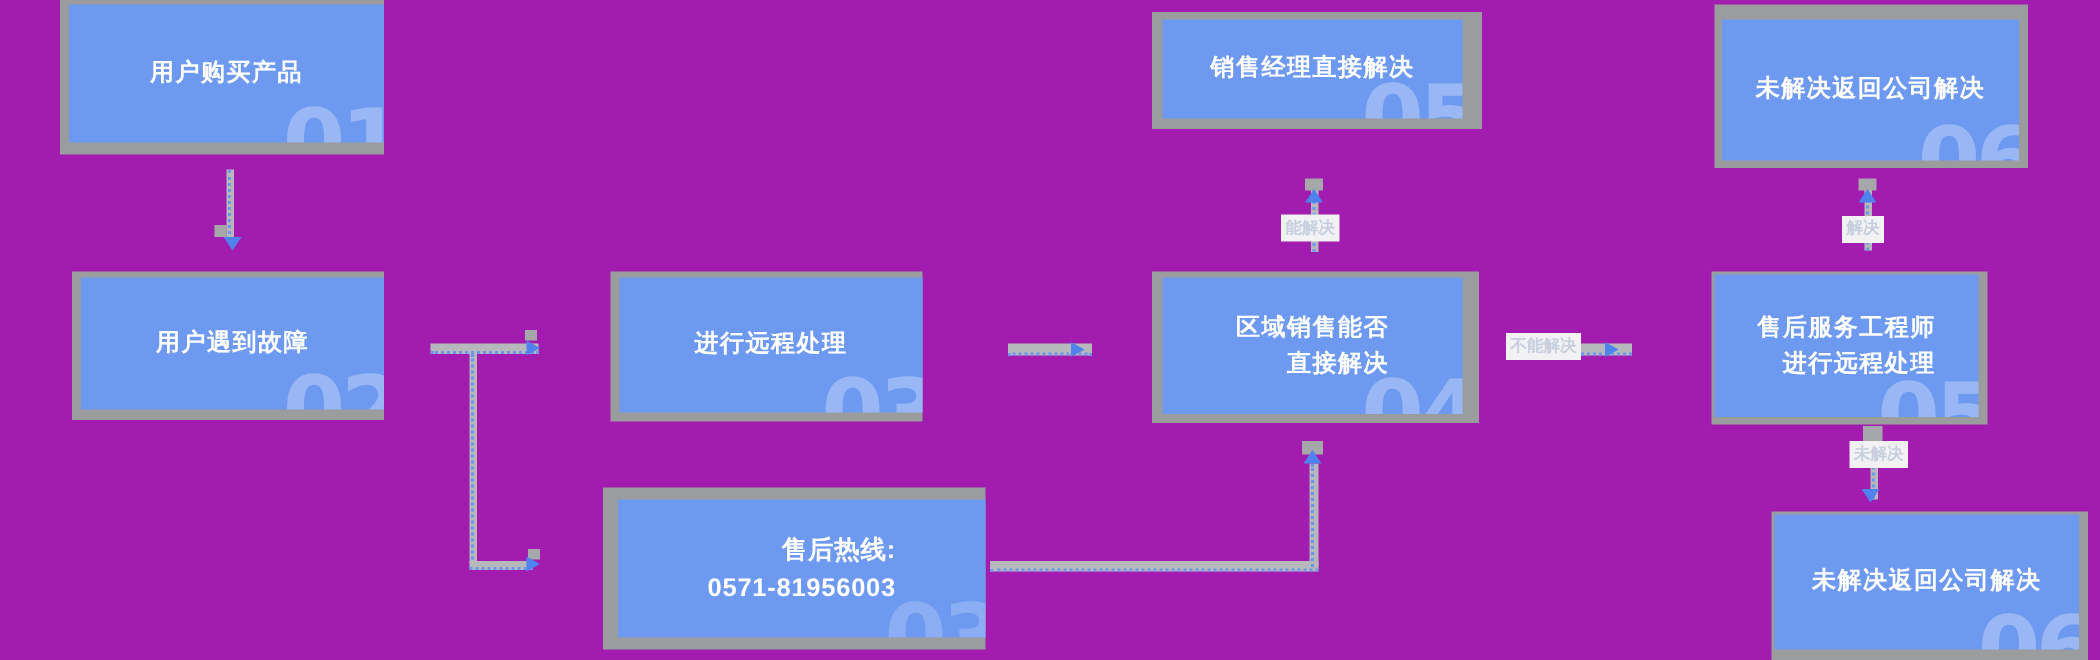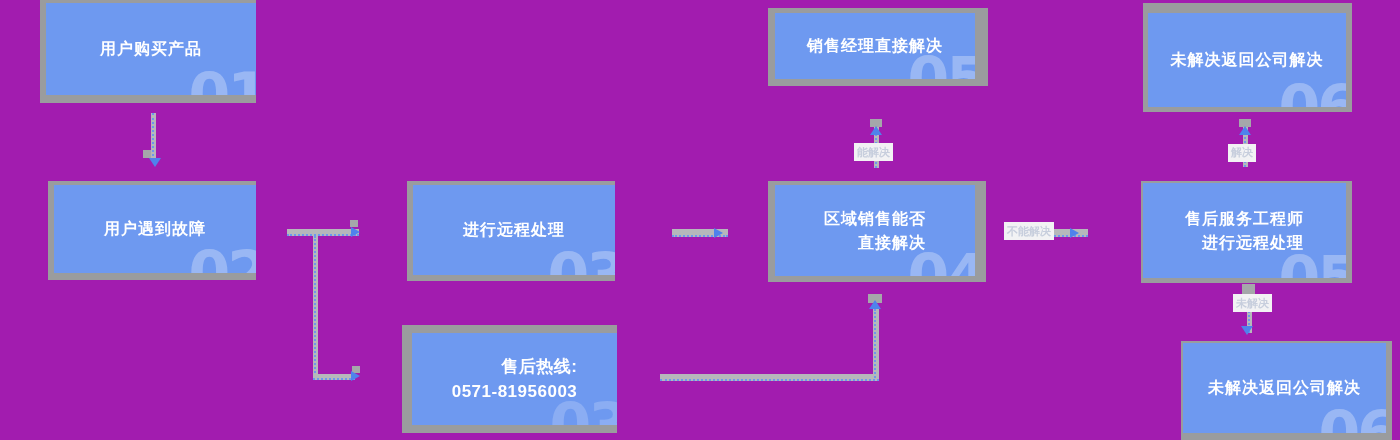--- a/index.html
+++ b/index.html
@@ -16,24 +16,24 @@
   .bl.left{text-align:right;}
   .b4 .bl{font-size:17px;letter-spacing:.5px;}
   .wm{position:absolute;right:-10px;bottom:-30px;z-index:1;font-size:60px;font-weight:bold;
       line-height:1;letter-spacing:-3px;color:rgba(255,255,255,.30);
       font-family:"DejaVu Sans",sans-serif;}
   .b4 .wm{color:rgba(255,255,255,.20);}
 
   .b1{left:40px;  top:0;     width:216px;height:103px;padding:3px 0 8px 6px;}
   .b2{left:48px;  top:181px; width:208px;height:99px; padding:4px 0 7px 6px;}
   .b3{left:407px; top:181px; width:208px;height:100px;padding:4px 0 6px 6px;}
-  .b4{left:402px; top:325px; width:215px;height:108px;padding:8px 0 8px 10px;}
+  .b4{left:402px; top:325px; width:255px;height:108px;padding:8px 0 8px 10px;}
   .b5{left:768px; top:181px; width:218px;height:101px;padding:4px 11px 6px 7px;}
   .b6{left:768px; top:8px;   width:220px;height:78px;padding:5px 13px 7px 7px;}
-  .b7{left:1141px;top:181px; width:211px;height:102px;padding:2px 6px 5px 2px;}
+  .b7{left:1141px;top:181px; width:184px;height:102px;padding:2px 6px 5px 2px;}
   .b8{left:1143px;top:3px;   width:209px;height:109px;padding:10px 6px 5px 5px;}
   .b9{left:1141px;top:341px; width:211px;height:99px; padding:2px 6px 7px 2px;margin-left:40px;}
 
   
   .ch,.cv{position:absolute;background:#b6b8bb;}
   .ch::after{content:"";position:absolute;left:0;right:0;bottom:0;border-top:2px dotted #6d97ee;}
   .cv::after{content:"";position:absolute;top:0;bottom:0;left:1px;border-left:2px dotted #6d97ee;}
   .blob{position:absolute;background:#a5a7aa;}
   .ah{position:absolute;width:0;height:0;}
   .ah.r{border-top:5px solid transparent;border-bottom:5px solid transparent;border-left:9px solid #4f82ec;}

